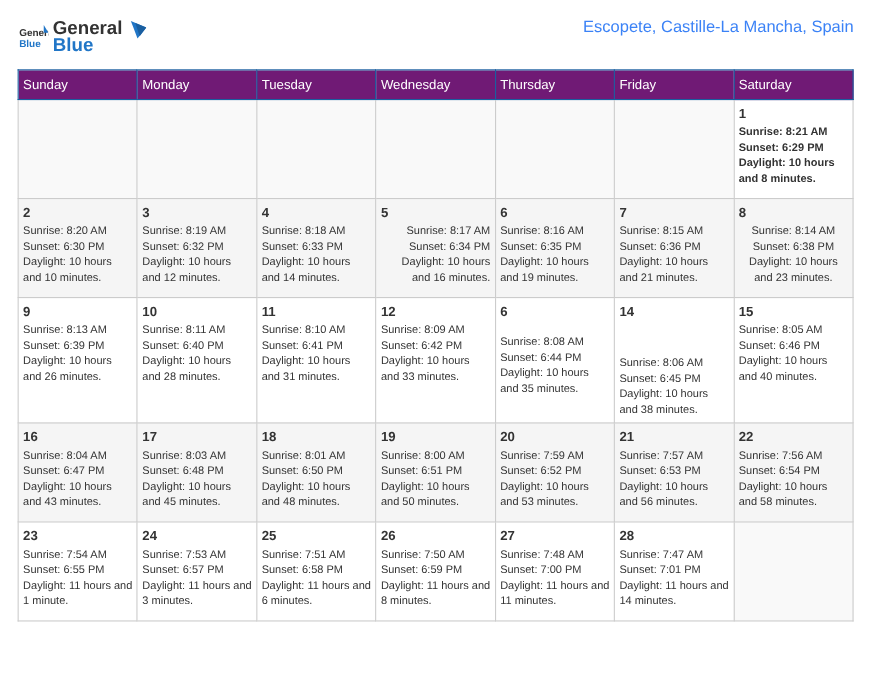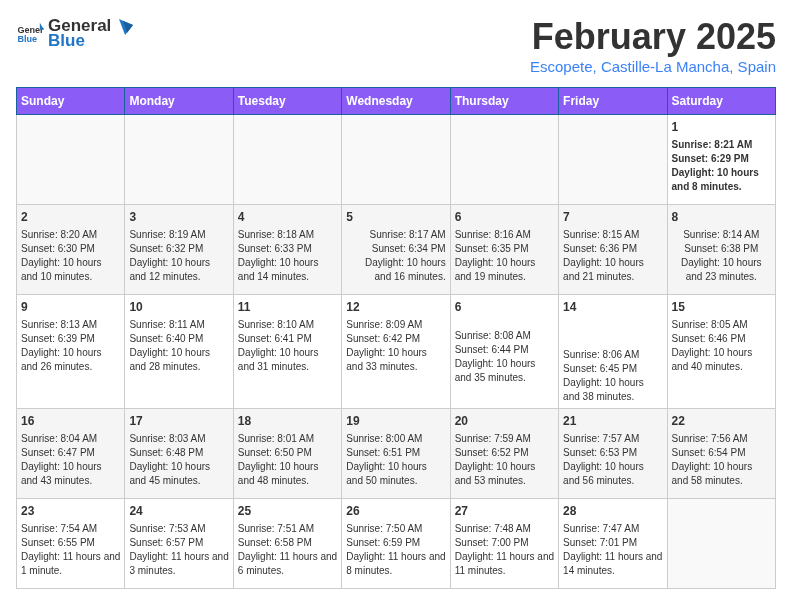--- a/index.html
+++ b/index.html
@@ -36,25 +36,25 @@
     .subtitle {
       font-size: 15px;
       color: #3b82f6;
     }
     table {
       width: 100%;
       border-collapse: collapse;
       font-size: 11px;
     }
     thead tr th {
-      background-color: #8b5cf6;
+      background-color: #701a75;
       color: #fff;
       padding: 6px 4px;
       text-align: left;
-      font-weight: bold;
+      font-weight: normal;
       font-size: 12px;
       border: 1px solid #1a5fa0;
       margin-top: 28px;
     }
     tbody tr td {
       vertical-align: top;
       border: 1px solid #ccc;
       padding: 4px 4px;
       height: 90px;
       width: 107px;
@@ -97,21 +97,20 @@
         <span style="font-size:17px;font-weight:bold;color:#333;">General</span>
         <svg width="22" height="20" viewBox="0 0 22 20" style="margin-top:1px;">
           <polygon points="8,2 22,8 14,18" fill="#2176c7"></polygon>
           <polygon points="12,4 22,8 16,16" fill="#1a5fa0"></polygon>
         </svg>
       </div>
       <div style="font-size:17px;font-weight:bold;color:#2176c7;margin-top:-6px;">Blue</div>
     </div>
   </div>
   <div class="title-area">
-    <div class="main-title">February 2025</div>
     <div class="subtitle">Escopete, Castille-La Mancha, Spain</div>
   </div>
 </div>
 
 <table>
   <thead>
     <tr>
     <th>Sunday</th>
         <th>Monday</th>
         <th>Tuesday</th>

